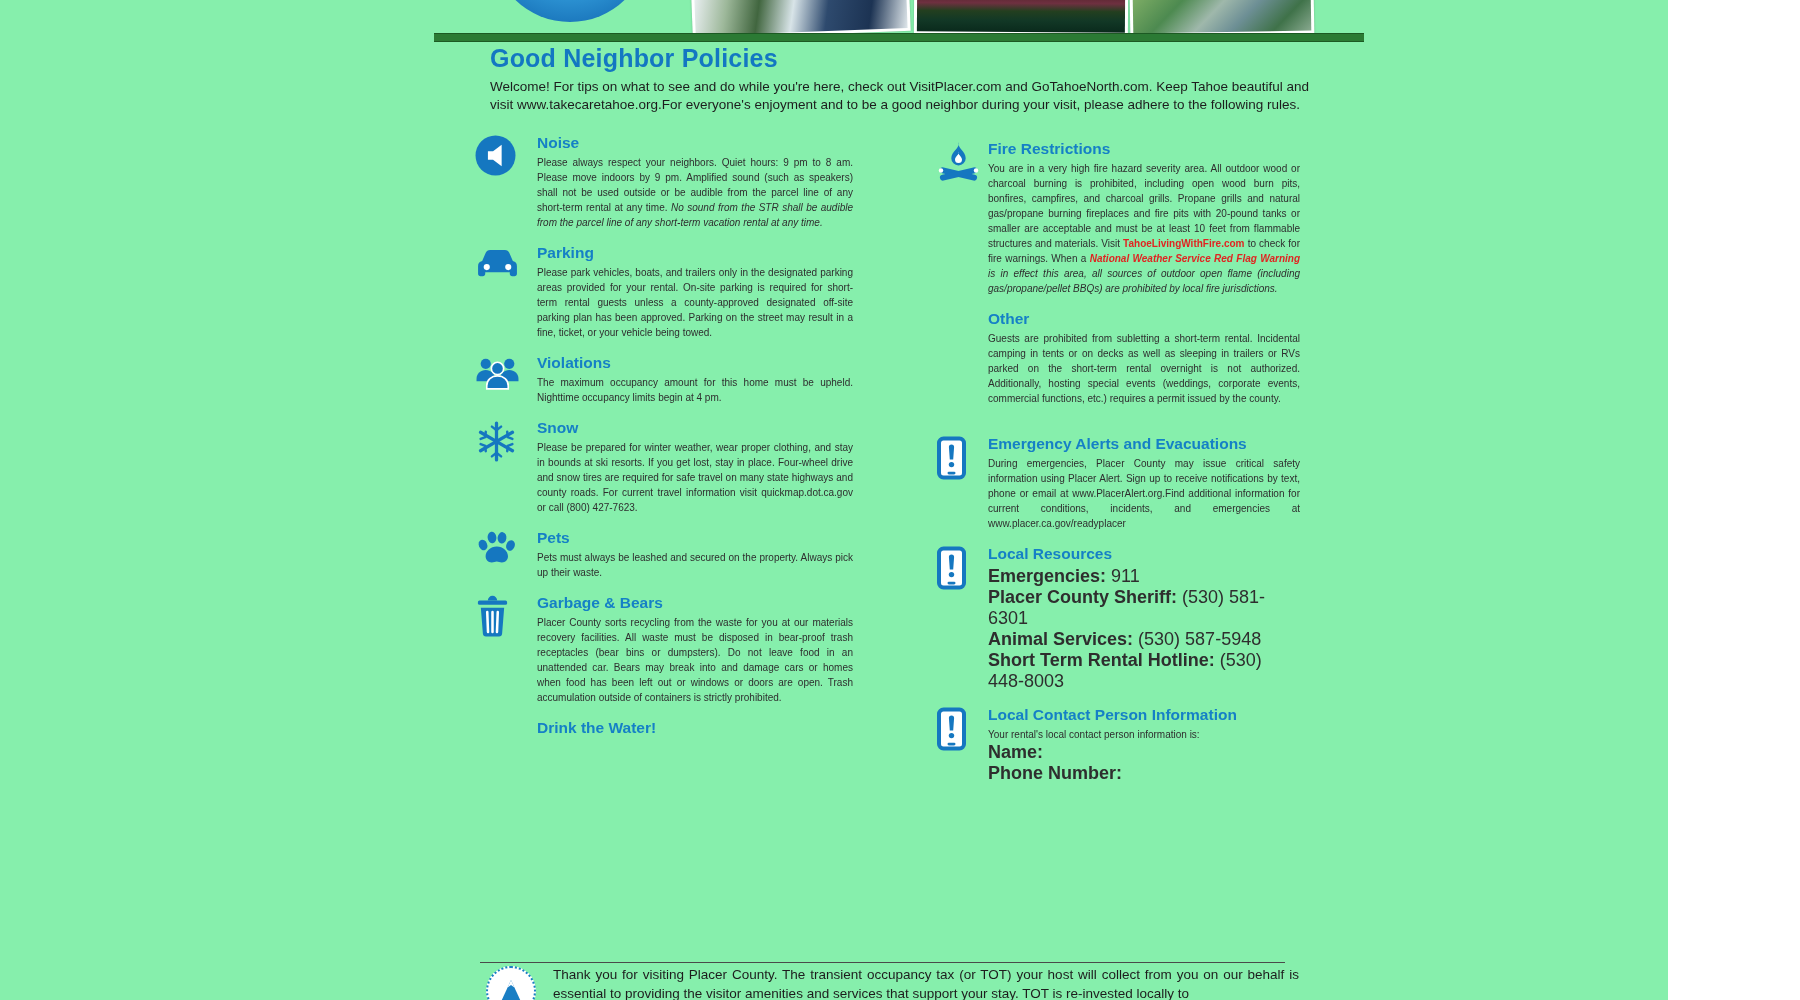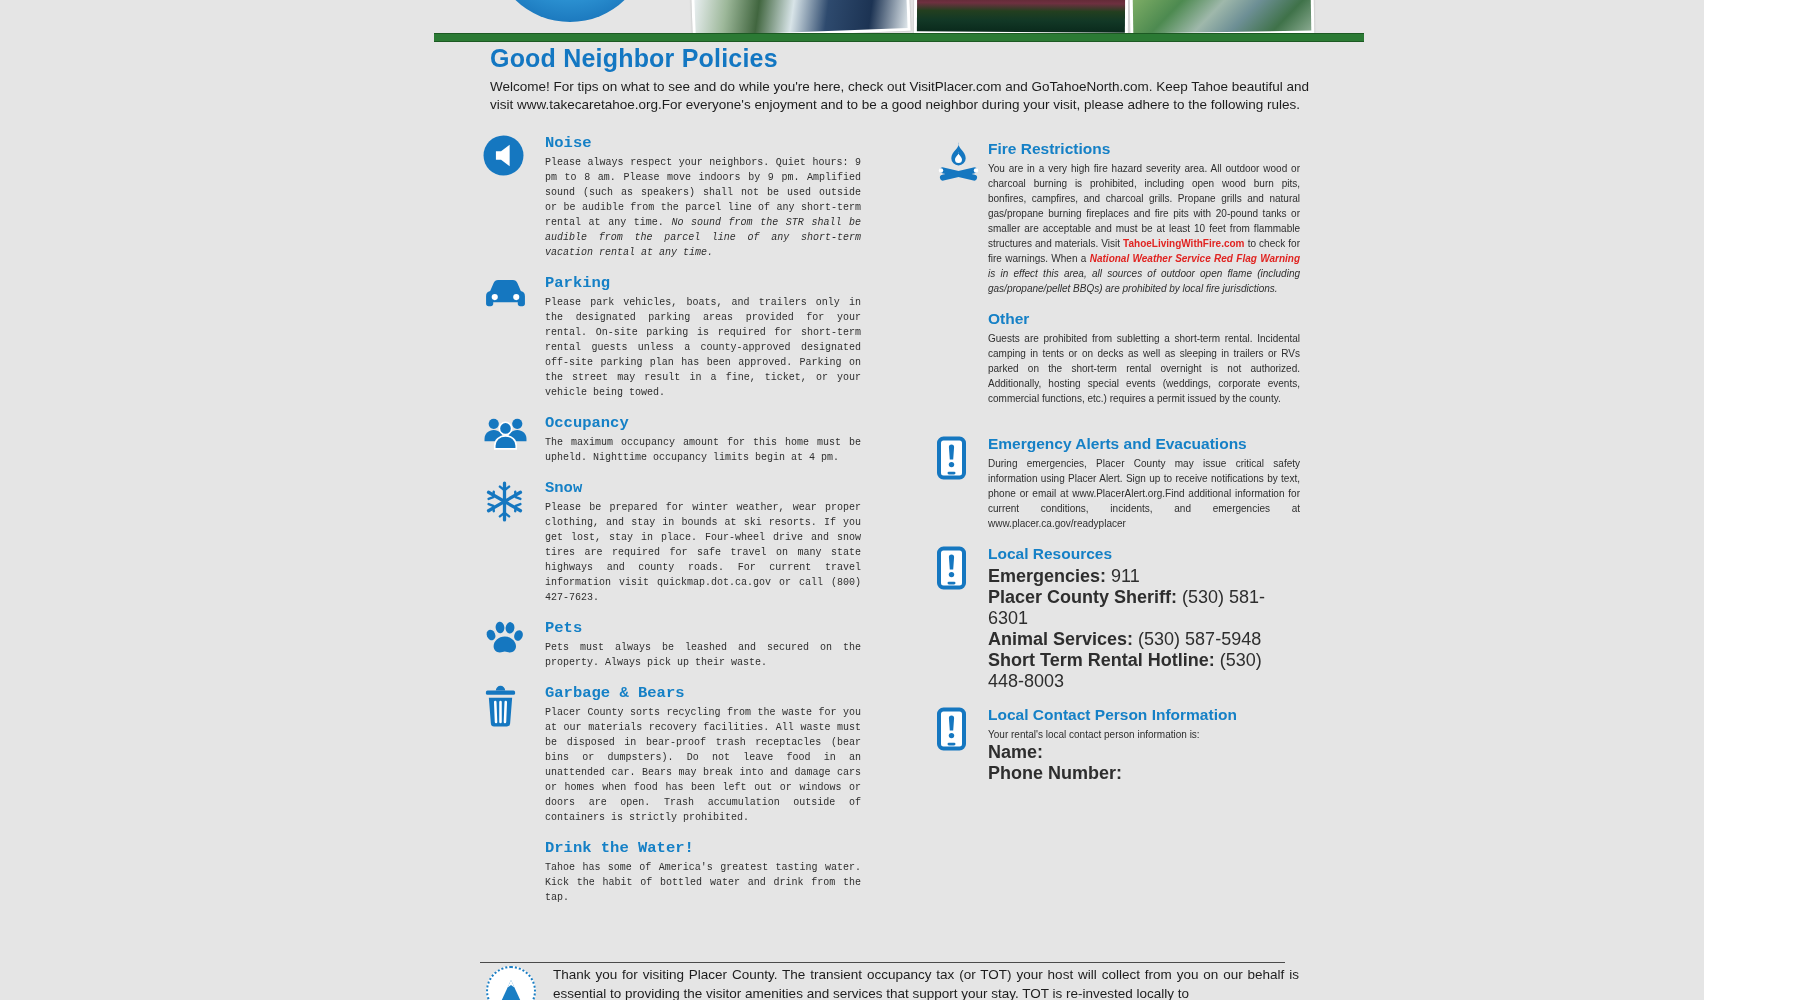--- a/index.html
+++ b/index.html
@@ -1,17 +1,17 @@
 <!DOCTYPE html>
 <html><head>
 <meta charset="utf-8">
 <style>
   html,body{margin:0;padding:0;background:#fff;}
-  .page{position:relative;width:1668px;height:1000px;background:#e5e5e5;overflow:hidden;
-        font-family:"Liberation Sans","DejaVu Sans",sans-serif;color:#2e2e2e;padding-left:36px;}
+  .page{position:relative;width:1668px;height:1000px;background:#86efac;overflow:hidden;
+        font-family:"Liberation Sans","DejaVu Sans",sans-serif;color:#2e2e2e;}
   .doc{position:absolute;left:434px;top:0;width:930px;height:1000px;}
 
   
   .banner{position:absolute;left:0;top:0;width:930px;height:30px;}
   .logo-partial{position:absolute;left:58px;top:-132px;width:156px;height:154px;border-radius:50%;
     background:radial-gradient(circle at 50% 38%,#d8eefb 0%,#7dc0e8 35%,#2a8fd0 60%,#0b5ea8 100%);}
   .photo{position:absolute;top:-7px;height:36px;background:#fff;padding:3px;box-shadow:0 0 2px rgba(0,0,0,.25);}
   .photo-inner{width:100%;height:100%;}
   .photo1{left:258px;width:212px;transform:rotate(-2.2deg);}
   .photo1 .photo-inner{background:linear-gradient(100deg,#e8eef0 0%,#9db89a 15%,#41663f 30%,#d8e4e8 46%,#2e4a6e 62%,#1c3353 82%,#dfe7eb 100%);}
@@ -21,21 +21,21 @@
   .photo3 .photo-inner{background:linear-gradient(135deg,#7fae66 0%,#4d8a50 25%,#9fb8ab 45%,#6d8f95 62%,#3f7249 82%,#88a98f 100%);}
   .green-bar{position:absolute;left:0;top:33px;width:930px;height:9px;background:#2b7a34;
     border-top:1.5px solid #1c5a23;border-bottom:1.5px solid #1c5a23;box-sizing:border-box;}
 
   
   .title{position:absolute;left:56px;top:44px;font-size:25px;font-weight:bold;color:#1377c2;letter-spacing:.2px;}
   .intro{position:absolute;left:56px;top:78px;width:820px;font-size:13.5px;line-height:17.5px;color:#1d1d1d;}
 
   
   .col{position:absolute;top:134px;}
-  .col-left{left:49px;width:378px;font-family:Liberation Mono, monospace;}
+  .col-left{left:41px;width:378px;}
   .col-right{left:502px;width:364px;margin-top:6px;}
   .section{display:flex;margin-bottom:14px;}
   .icon-cell{flex:none;padding-top:1px;}
   .icon-cell-l{width:62px;}
   .icon-cell-r{width:52px;}
   .sec-body{flex:1;min-width:0;}
   .sec-heading{font-size:15.5px;font-weight:bold;color:#1580c6;margin-bottom:3px;line-height:18px;}
   .sec-par{margin:0;font-size:10px;line-height:15px;text-align:justify;color:#2e2e2e;}
   .res-line{margin:0;font-size:18px;line-height:21px;color:#2e2e2e;}
   .it{font-style:italic;}
@@ -99,21 +99,21 @@
               <circle cx="10.5" cy="8.5" r="5"></circle>
               <path d="M1.5 23c0-5 4-8.5 9-8.5s9 3.5 9 8.5v2.5h-18z"></path>
               <circle cx="33.5" cy="8.5" r="5"></circle>
               <path d="M24.5 23c0-5 4-8.5 9-8.5s9 3.5 9 8.5v2.5h-18z"></path>
               <g stroke="#fff" stroke-width="1.6">
                 <circle cx="22" cy="13" r="6"></circle>
                 <path d="M11.5 30c0-6 4.6-9.7 10.5-9.7s10.5 3.7 10.5 9.7v3h-21z"></path>
               </g>
             </svg></div>
           <div class="sec-body">
-            <div class="sec-heading">Occupancy</div>
+            <div class="sec-heading">Violations</div>
             <p class="sec-par"><span>The maximum occupancy amount for this home must be upheld. Nighttime occupancy limits begin at 4 pm.</span></p>
           </div>
         </div>
         <div class="section">
           <div class="icon-cell icon-cell-l"><svg width="43" height="43" viewBox="0 0 42 42" stroke="#1577c0" stroke-width="3.2" stroke-linecap="round" fill="none">
               <line x1="21" y1="3" x2="21" y2="39"></line>
               <line x1="5.4" y1="12" x2="36.6" y2="30"></line>
               <line x1="5.4" y1="30" x2="36.6" y2="12"></line>
               <g stroke-width="2.4">
                 <path d="M16.5 6.5 L21 10 L25.5 6.5"></path>
@@ -155,21 +155,20 @@
             </svg></div>
           <div class="sec-body">
             <div class="sec-heading">Garbage &amp; Bears</div>
             <p class="sec-par"><span>Placer County sorts recycling from the waste for you at our materials recovery facilities. All waste must be disposed in bear-proof trash receptacles (bear bins or dumpsters). Do not leave food in an unattended car. Bears may break into and damage cars or homes when food has been left out or windows or doors are open. Trash accumulation outside of containers is strictly prohibited.</span></p>
           </div>
         </div>
         <div class="section">
           <div class="icon-cell icon-cell-l"></div>
           <div class="sec-body">
             <div class="sec-heading">Drink the Water!</div>
-            <p class="sec-par"><span>Tahoe has some of America's greatest tasting water. Kick the habit of bottled water and drink from the tap.</span></p>
           </div>
         </div>
       </div>
     <div class="col col-right">
         <div class="section">
           <div class="icon-cell icon-cell-r"><svg width="45" height="43" viewBox="0 0 44 43">
               <path fill="#1577c0" d="M22 1c2 6-7.2 9.2-7.2 16.2a7.2 7.2 0 0 0 14.4 0C29.2 10.2 20.5 7 22 1z"></path>
               <path fill="#fff" d="M22 10.5c1 3.4-3.5 4.7-3.5 8.1a3.5 3.5 0 0 0 7 0c0-3.4-4.5-4.7-3.5-8.1z"></path>
               <g fill="#1577c0">
                 <rect x="3" y="30" width="38" height="6" rx="3" transform="rotate(13 22 33)"></rect>

